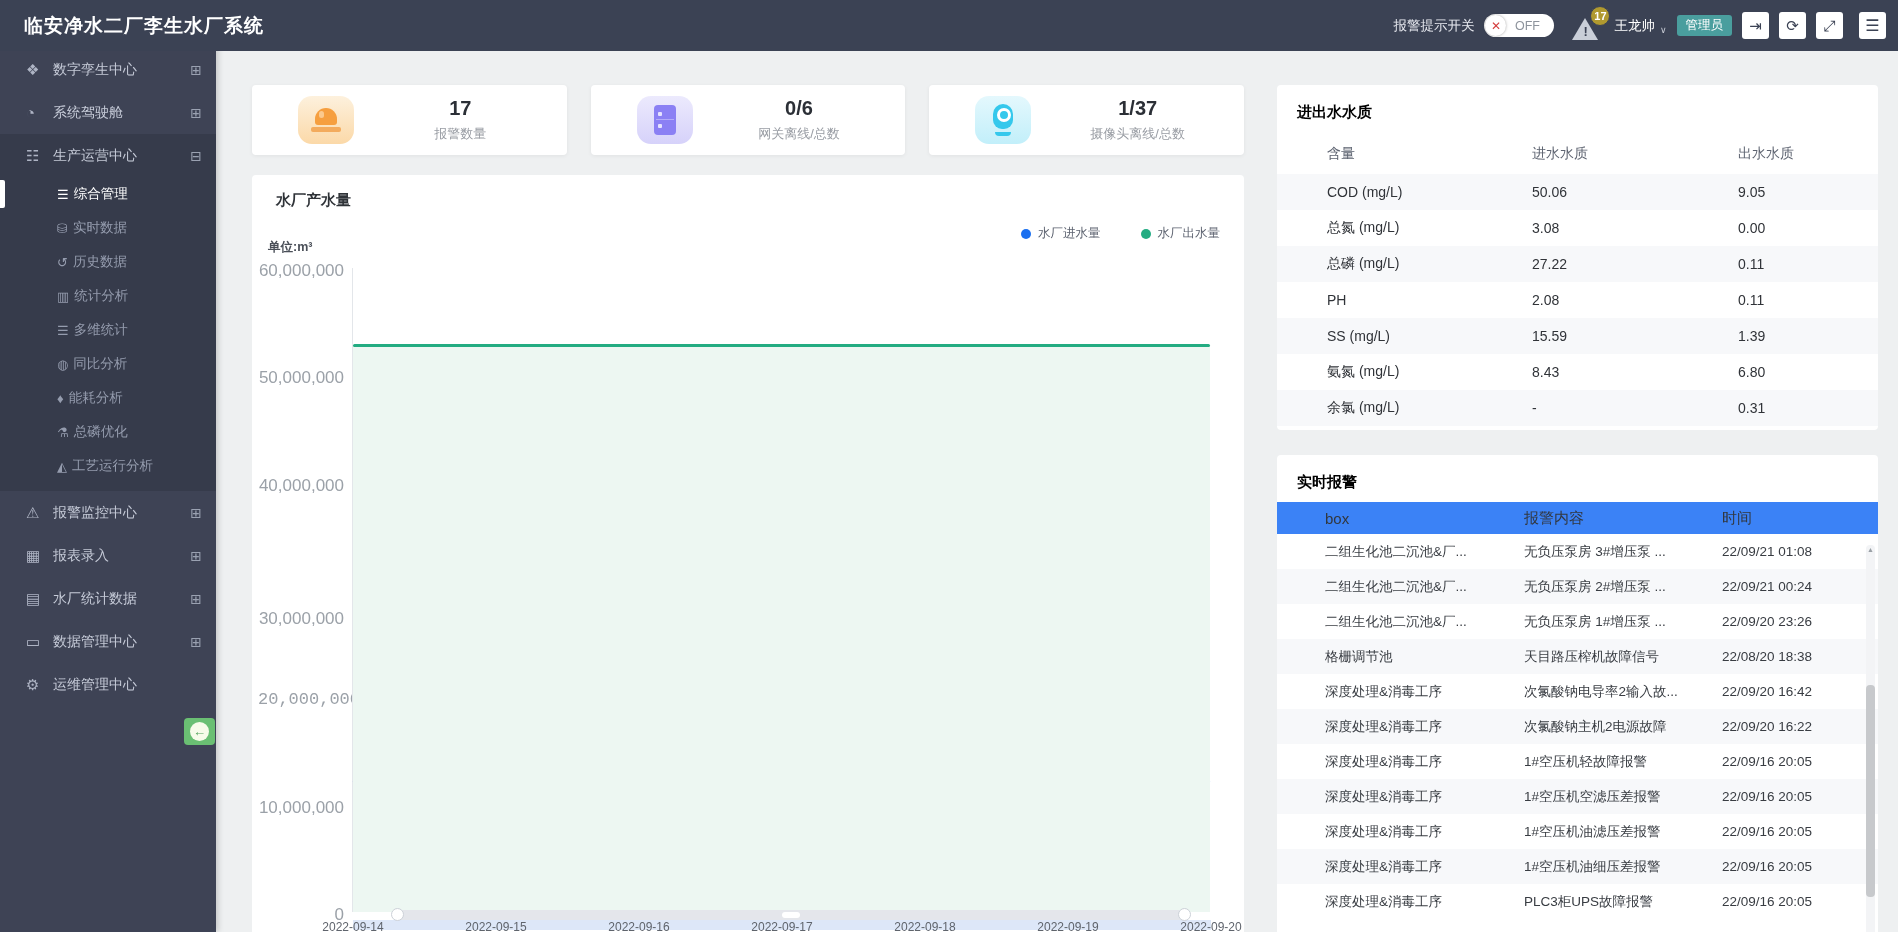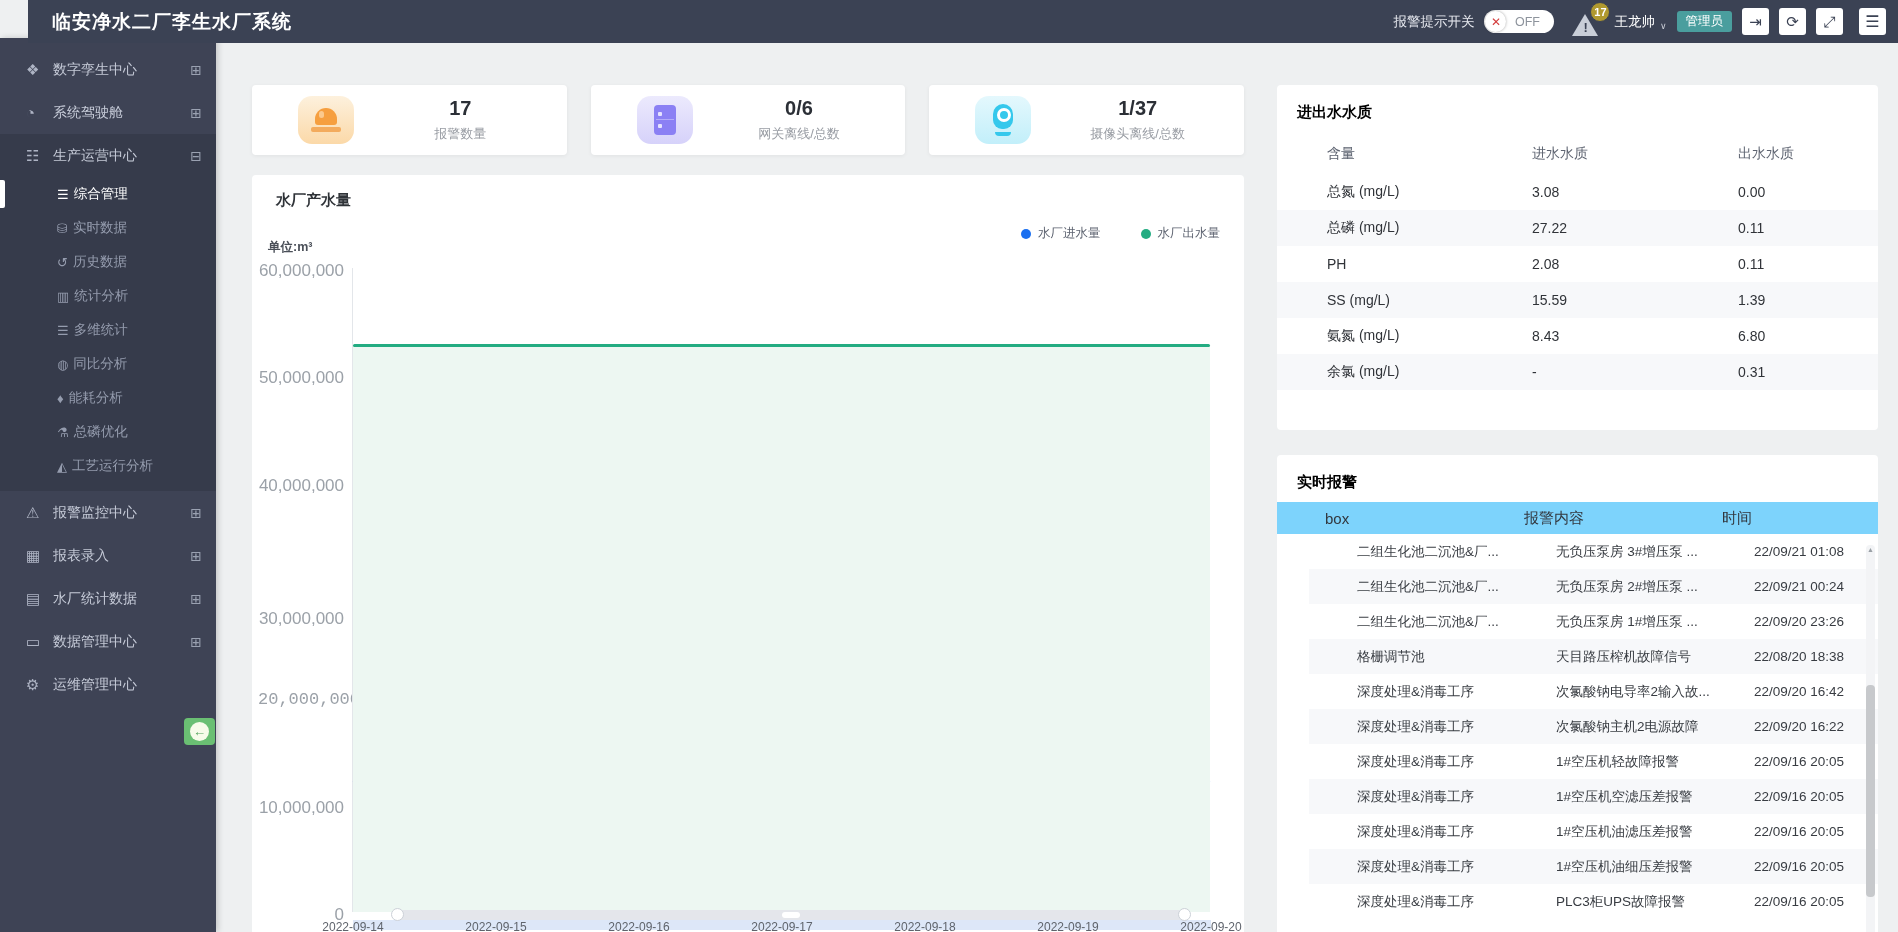--- a/index.html
+++ b/index.html
@@ -1,22 +1,22 @@
 <!DOCTYPE html>
 <html><head>
 <meta charset="utf-8">
 <style>
   * { margin:0; padding:0; box-sizing:border-box; }
   html,body { width:1898px; height:932px; }
   body { font-family:"Liberation Sans","DejaVu Sans",sans-serif; background:#eef0f1; overflow:hidden; }
   .app { position:relative; width:1898px; height:932px; overflow:hidden; background:#eef0f1; }
 
   
-  header { position:absolute; top:0; left:0; right:0; height:43px; background:#3b4254; z-index:40;
-           display:flex; align-items:center; justify-content:space-between; padding:0 12px 0 24px;margin-left:28px; }
+  header { position:absolute; top:0; left:0; right:0; height:51px; background:#3b4254; z-index:40;
+           display:flex; align-items:center; justify-content:space-between; padding:0 12px 0 24px; }
   .h-title { color:#fff; font-size:19px; font-weight:bold; letter-spacing:1px; }
   .h-right { display:flex; align-items:center; gap:10px; }
   .h-label { color:#e8eaf0; font-size:13.5px; }
   .toggle { width:70px; height:23px; background:#fff; border-radius:12px; display:flex; align-items:center; cursor:pointer; }
   .tog-x { width:21px; height:21px; margin-left:1px; border-radius:50%; background:#fff; box-shadow:0 0 3px rgba(0,0,0,.35);
            color:#d43c3c; font-size:12px; font-weight:bold; display:flex; align-items:center; justify-content:center; }
   .tog-txt { flex:1; text-align:center; color:#8d939c; font-size:12.5px; padding-right:6px; }
   .avatar-wrap { position:relative; width:34px; height:28px; margin-left:6px; cursor:pointer; }
   .tri { position:absolute; left:2px; bottom:0; width:0; height:0;
          border-left:13px solid transparent; border-right:13px solid transparent; border-bottom:22px solid #c9ced8; }
@@ -92,22 +92,22 @@
   .wq-card { position:absolute; left:1061px; top:47px; width:601px; height:345px; background:#fff; border-radius:4px; }
   .panel-title { padding:18px 0 0 20px; font-size:15px; font-weight:bold; color:#000000; }
   .wq-table { margin-top:12px; }
   .wq-row { display:flex; height:36px; align-items:center; padding:0 24px 0 50px; font-size:14px; color:#303338; }
   .wq-row.head { height:40px; color:#5d6370; }
   .wq-row.alt { background:#f7f8fa; }
   .wc1 { width:205px; } .wc2 { width:206px; } .wc3 { flex:1; }
 
   .alarm-card { position:absolute; left:1061px; top:417px; width:601px; height:515px; background:#fff; border-radius:4px; }
   .al-table { margin-top:10px; }
-  .al-head { display:flex; height:32px; align-items:center; background:#7dd3fc; font-size:15px; color:#32373e; padding:0 24px 0 48px; }
-  .al-row { display:flex; height:35px; align-items:center; padding:0 24px 0 48px; font-size:13.5px; color:#383c42;margin-left:32px; }
+  .al-head { display:flex; height:32px; align-items:center; background:#3b82f6; font-size:15px; color:#32373e; padding:0 24px 0 48px; }
+  .al-row { display:flex; height:35px; align-items:center; padding:0 24px 0 48px; font-size:13.5px; color:#383c42; }
   .al-row.alt { background:#f7f8fa; }
   .ac1 { width:199px; white-space:nowrap; overflow:hidden; } .ac2 { width:198px; white-space:nowrap; overflow:hidden; } .ac3 { flex:1; }
   .al-scroll { position:absolute; right:3px; top:90px; bottom:4px; width:9px; background:#f3f4f6; border-radius:4px; }
   .sb-up { position:absolute; top:1px; left:0; width:9px; text-align:center; font-size:7px; color:#9aa0a6; cursor:pointer; }
   .sb-thumb { position:absolute; top:140px; left:0; width:9px; height:212px; background:#c7c9cc; border-radius:4px; cursor:pointer; }
 </style>
 </head>
 <body>
 
 <div class="app">
@@ -300,20 +300,25 @@
     </section>
 
     <section class="wq-card">
       <div class="panel-title">进出水水质</div>
       <div class="wq-table" id="wqTable">
           <div class="wq-row head">
             <span class="wc1">含量</span>
             <span class="wc2">进水水质</span>
             <span class="wc3">出水水质</span>
           </div>
+          <div class="wq-row alt">
+            <span class="wc1">COD (mg/L)</span>
+            <span class="wc2">50.06</span>
+            <span class="wc3">9.05</span>
+          </div>
           <div class="wq-row">
             <span class="wc1">总氮 (mg/L)</span>
             <span class="wc2">3.08</span>
             <span class="wc3">0.00</span>
           </div>
           <div class="wq-row alt">
             <span class="wc1">总磷 (mg/L)</span>
             <span class="wc2">27.22</span>
             <span class="wc3">0.11</span>
           </div>

